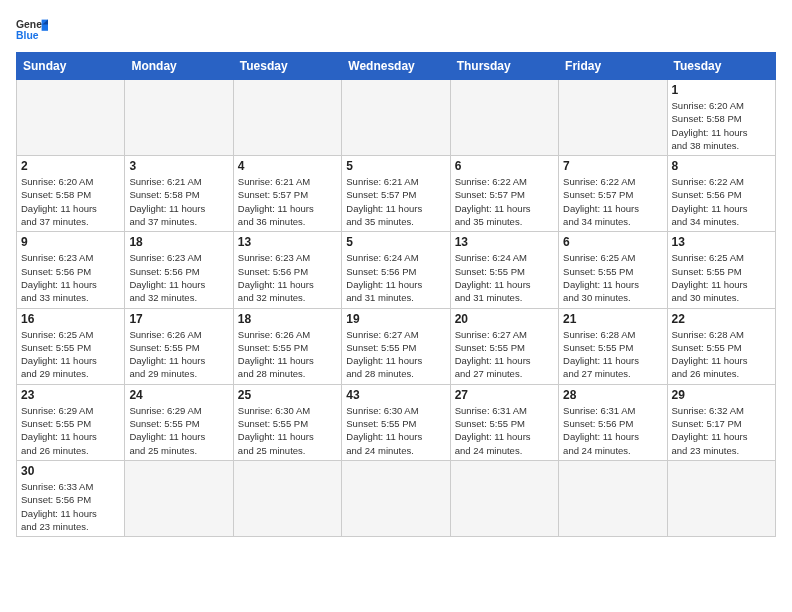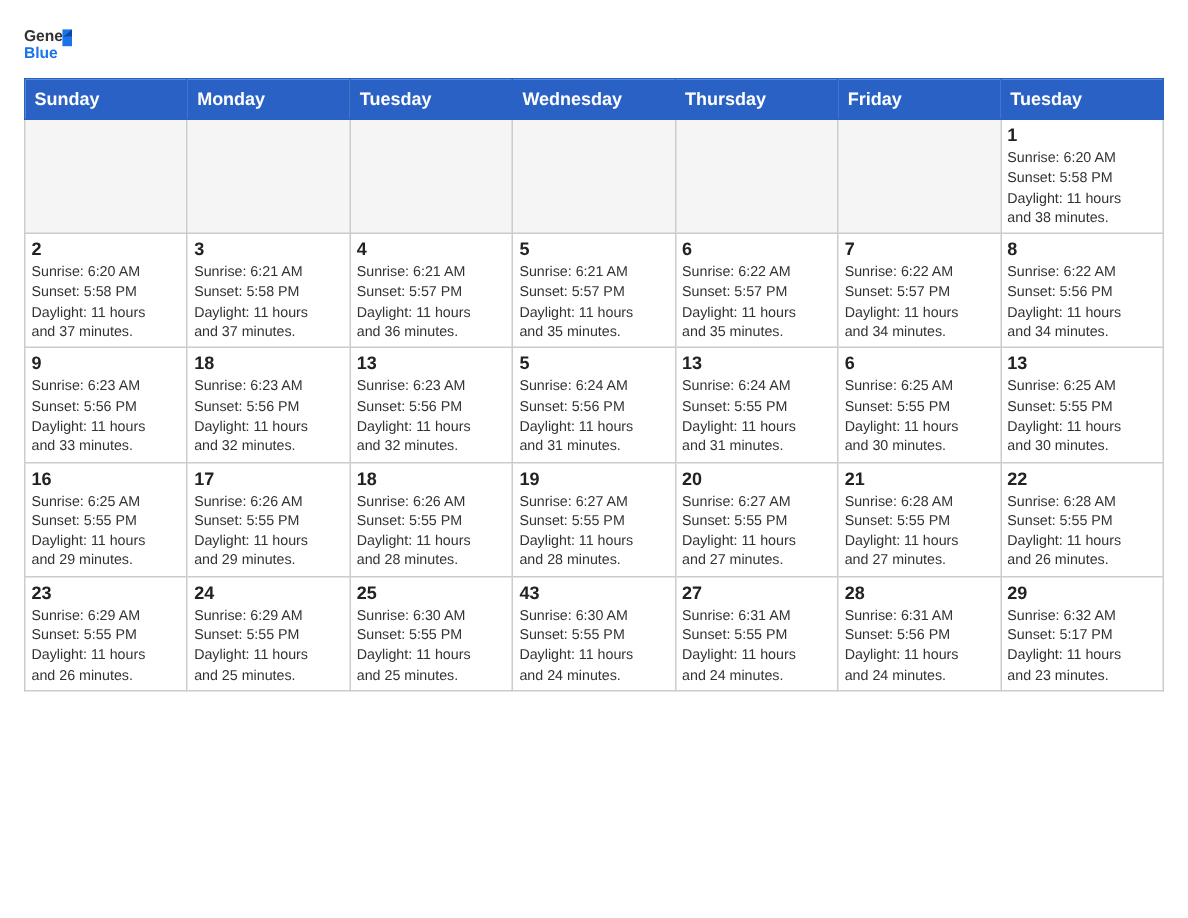--- a/index.html
+++ b/index.html
@@ -327,15 +327,30 @@
 and 24 minutes.</div>
           </td>
           <td>
             <div class="day-num">29</div>
             <div class="cell-text" style="white-space: pre-line;">Sunrise: 6:32 AM
 Sunset: 5:17 PM
 Daylight: 11 hours
 and 23 minutes.</div>
           </td>
         </tr>
+        <tr>
+          <td class="last-row">
+            <div class="day-num">30</div>
+            <div class="cell-text" style="white-space: pre-line;">Sunrise: 6:33 AM
+Sunset: 5:56 PM
+Daylight: 11 hours
+and 23 minutes.</div>
+          </td>
+          <td class="empty last-row"></td>
+          <td class="empty last-row"></td>
+          <td class="empty last-row"></td>
+          <td class="empty last-row"></td>
+          <td class="empty last-row"></td>
+          <td class="empty last-row"></td>
+        </tr>
       </tbody>
   </table>
 </div>
 
 </body></html>

